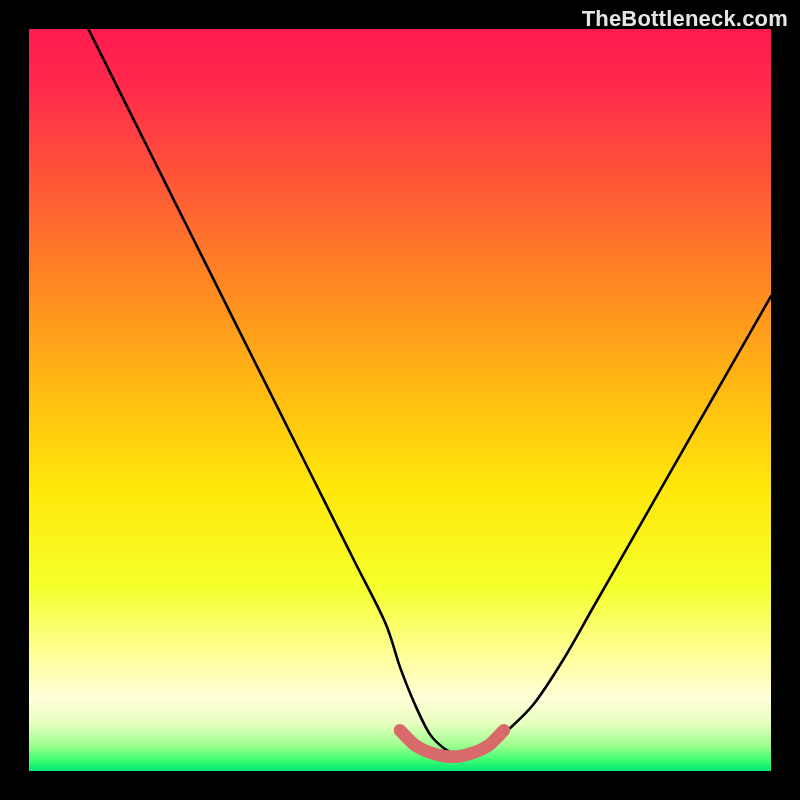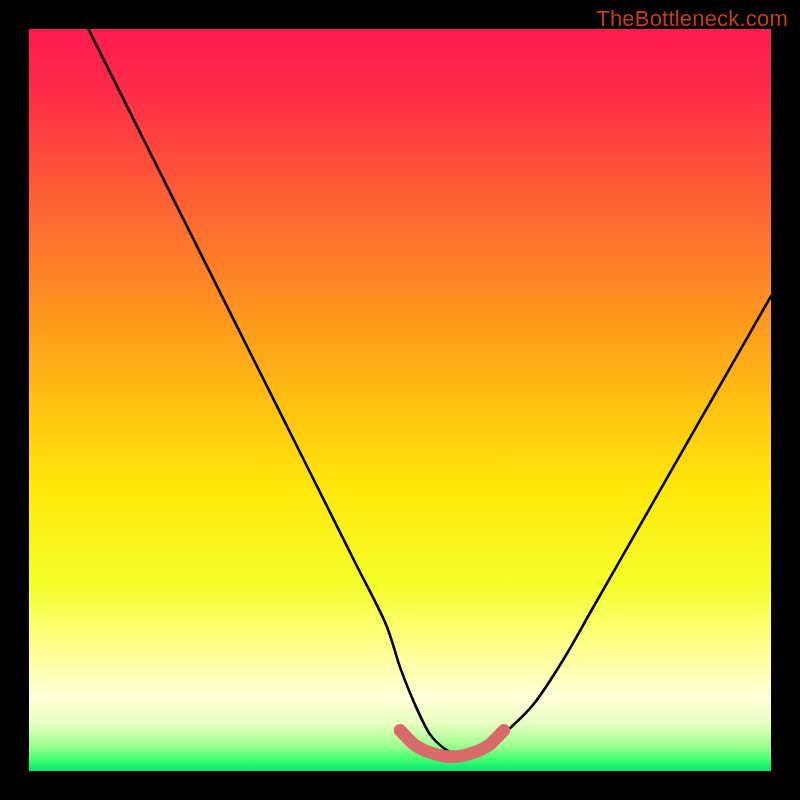--- a/index.html
+++ b/index.html
@@ -28,22 +28,22 @@
   .gradient-bg {
     position: absolute;
     left: 0; top: 0;
     width: 100%; height: 100%;
   }
   .watermark {
     position: absolute;
     top: 6px;
     right: 12px;
     font-size: 22px;
-    font-weight: 400;
-    color: #c2410c;
+    font-weight: 700;
+    color: #e5e5e5;
     letter-spacing: 0.2px;
     z-index: 5;
   }
   svg.curve {
     position: absolute;
     left: 0; top: 0;
     width: 100%; height: 100%;
     z-index: 3;
   }
 </style>

